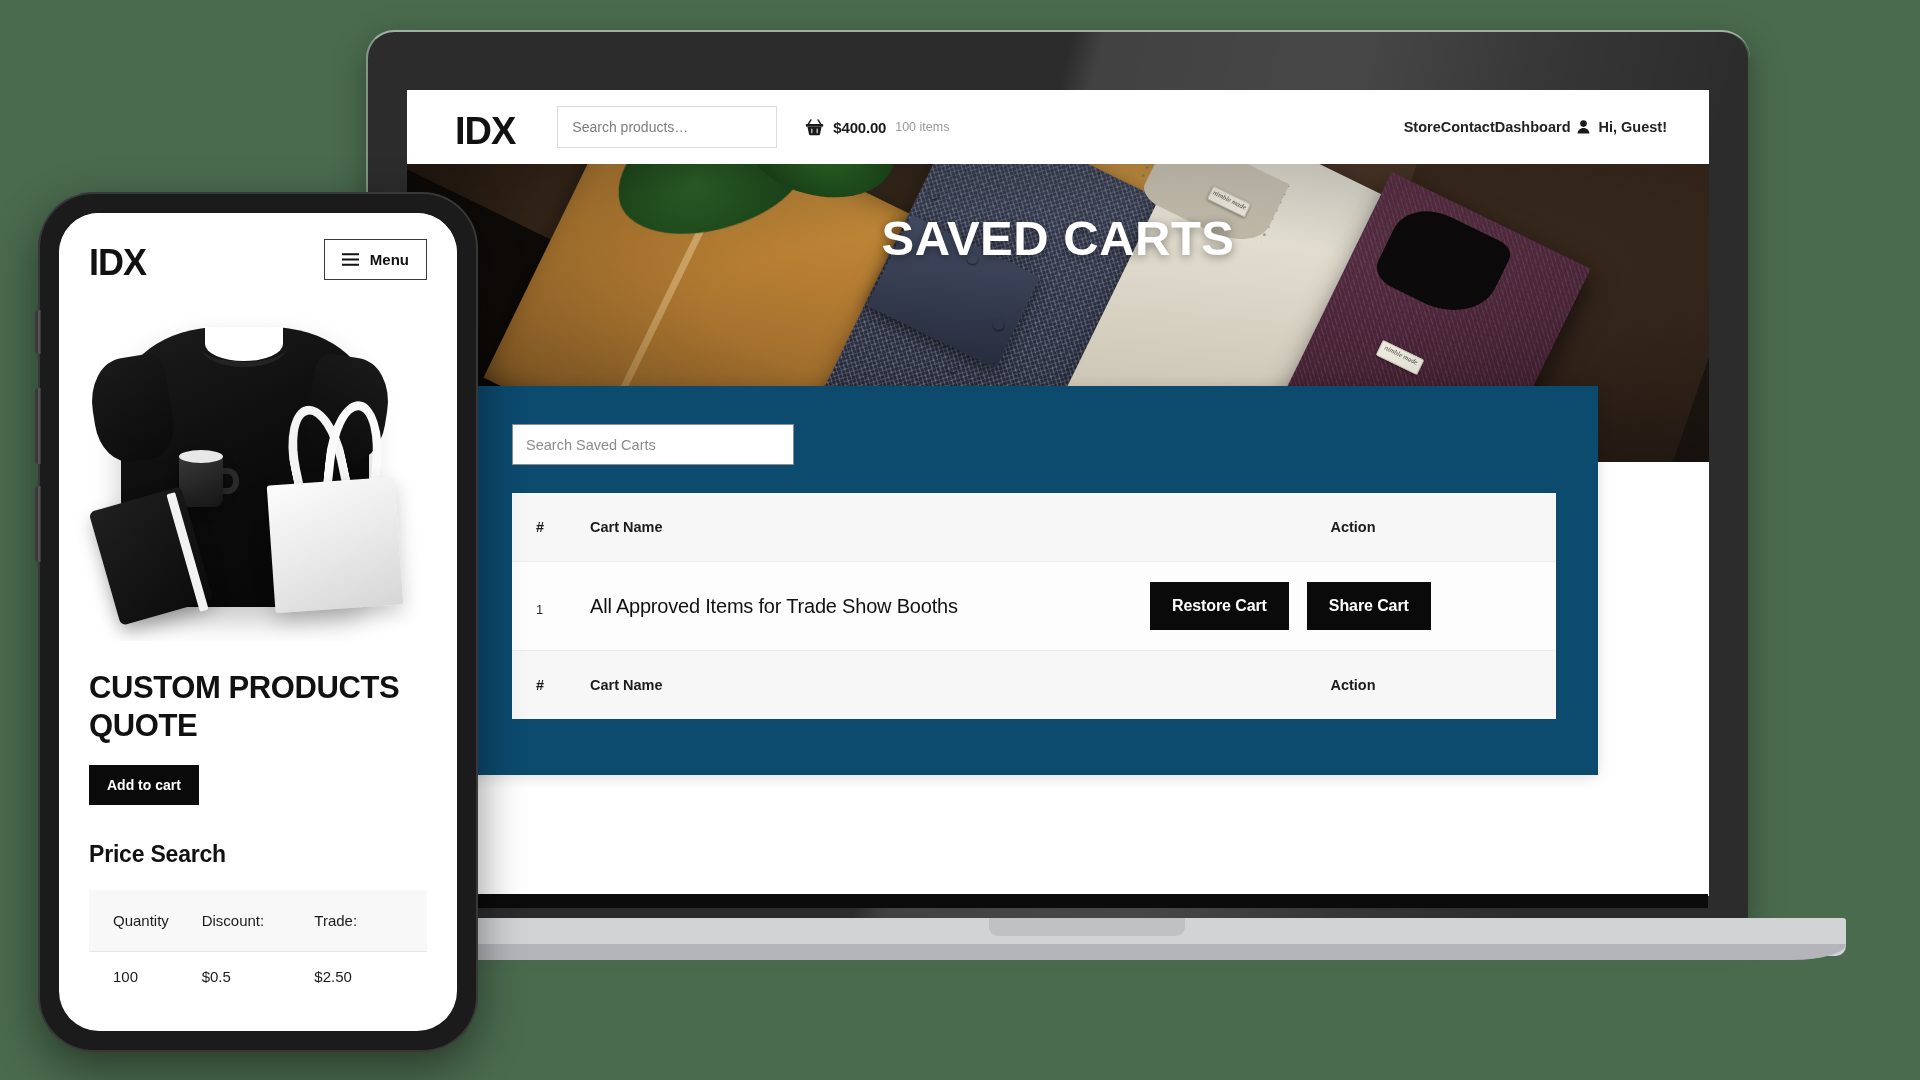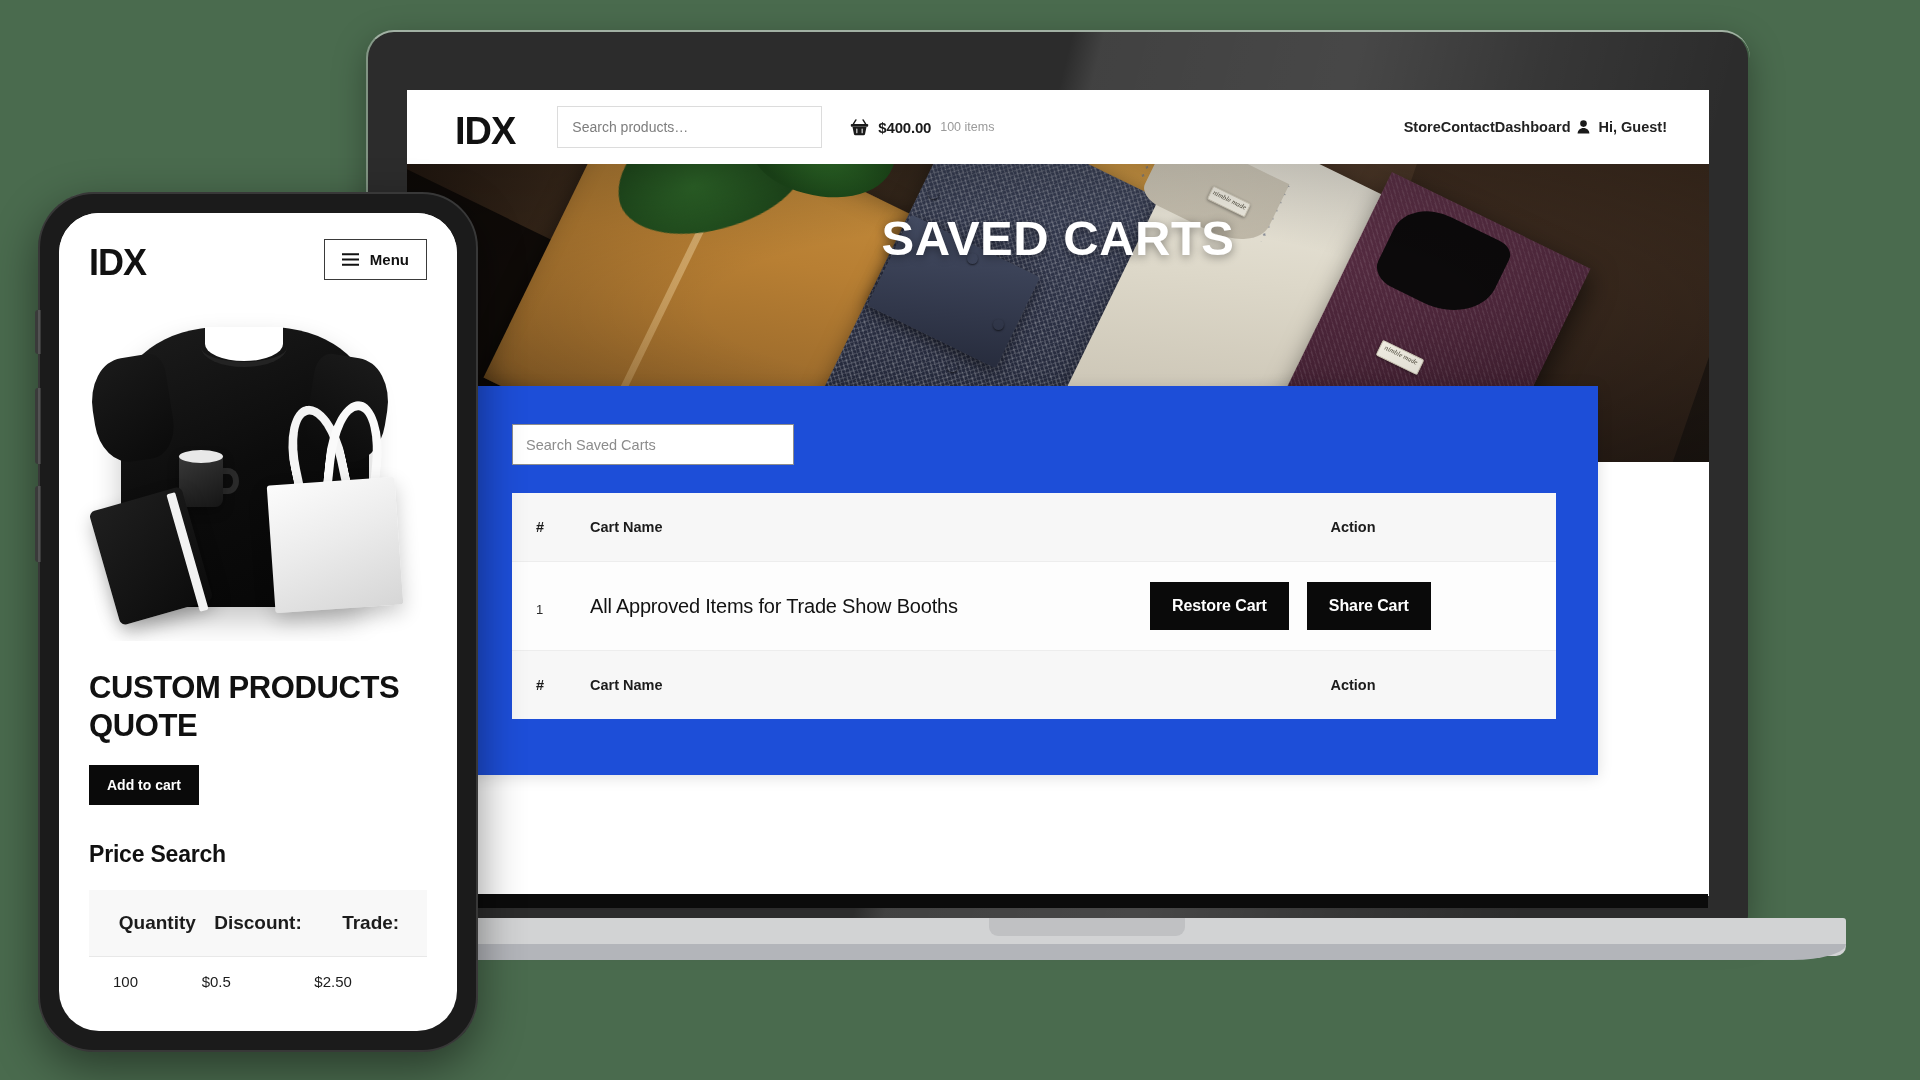--- a/index.html
+++ b/index.html
@@ -117,21 +117,21 @@
     font-weight: 700;
     letter-spacing: -1px;
     color: #111;
     line-height: 1;
     display: inline-block;
     margin-top: 8px;
   }
   .logo-desktop { font-size: 38px; margin-right: 42px; }
 
   .search-products {
-    width: 265px;
+    width: 220px;
     height: 42px;
     border: 1px solid #dcdcdc;
     background: #fff;
     font-family: "Liberation Sans", sans-serif;
     font-size: 14px;
     color: #555;
     padding: 0 14px;
     outline: none;
   }
   .search-products::placeholder { color: #7d7d7d; }
@@ -346,21 +346,21 @@
   .content-wrap {
     position: relative;
     background: #fff;
     min-height: 430px;
   }
   .content-card {
     position: absolute;
     left: 63px;
     top: -76px;
     width: 1128px;
-    background: #1d4ed8;
+    background: #0c4a6e;
     padding: 38px 42px 56px;
     box-shadow: 0 2px 14px rgba(0,0,0,.13);
     z-index: 5;
   }
 
   .search-carts {
     width: 282px;
     height: 41px;
     border: 1px solid #8d8d8d;
     background: #fff;
@@ -643,23 +643,23 @@
     letter-spacing: -.2px;
   }
   .price-table {
     width: 100%;
     border-collapse: collapse;
     margin-top: 22px;
     background: #f8f8f8;
     table-layout: fixed;
   }
   .price-table th {
-    text-align: center;
-    font-size: 19px;
-    font-weight: 700;
+    text-align: left;
+    font-size: 15px;
+    font-weight: 400;
     color: #1c1c1c;
     padding: 22px 0 22px 0;
   }
   .price-table th:first-child { padding-left: 24px; }
   .price-table td {
     text-align: left;
     font-size: 15px;
     color: #1c1c1c;
     padding: 16px 0;
     border-top: 1px solid #e8e8e8;

